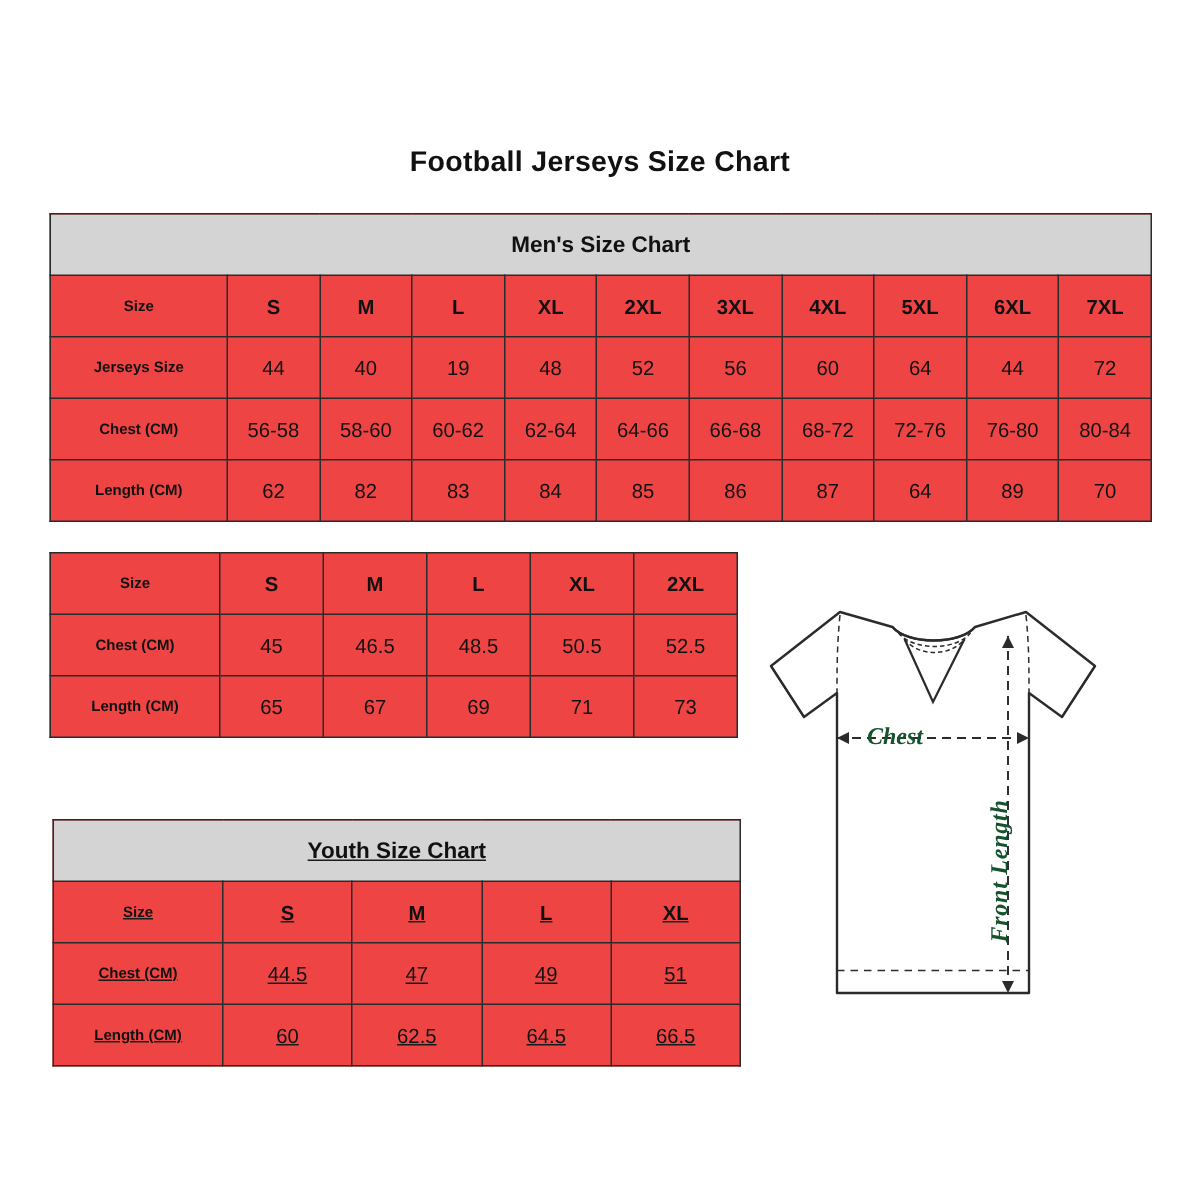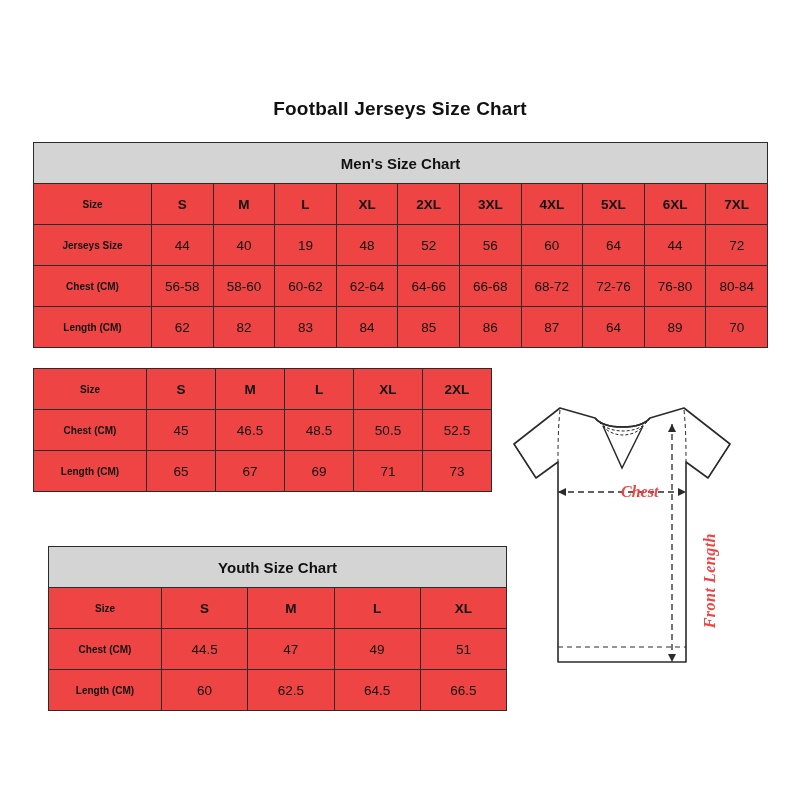--- a/index.html
+++ b/index.html
@@ -78,43 +78,43 @@
     left: 33px;
     top: 368px;
     width: 458px;
   }
   #womens-table col.label-col { width: 113px; }
   #womens-table col.data-col { width: 69px; }
 
   
   #youth-table {
     position: absolute;
-    left: 48px;
+    left: 35px;
     top: 546px;
     width: 458px;
+    text-decoration: underline;
   }
   #youth-table col.label-col { width: 113px; }
   #youth-table col.data-col { width: 86.25px; }
 
   
   .shirt-wrap {
     position: absolute;
     left: 500px;
     top: 400px;
     width: 290px;
     height: 300px;
   }
   .shirt-label {
     position: absolute;
     font-family: "Liberation Serif", serif;
     font-style: italic;
     font-weight: bold;
     font-size: 16px;
-    color: #ef4444;
-    margin-left: 43px;
+    color: #14532d;
   }
   #chest-label {
     left: 78px;
     top: 83px;
   }
   #front-length-label {
     left: 158px;
     top: 133px;
     writing-mode: vertical-rl;
     text-orientation: mixed;

